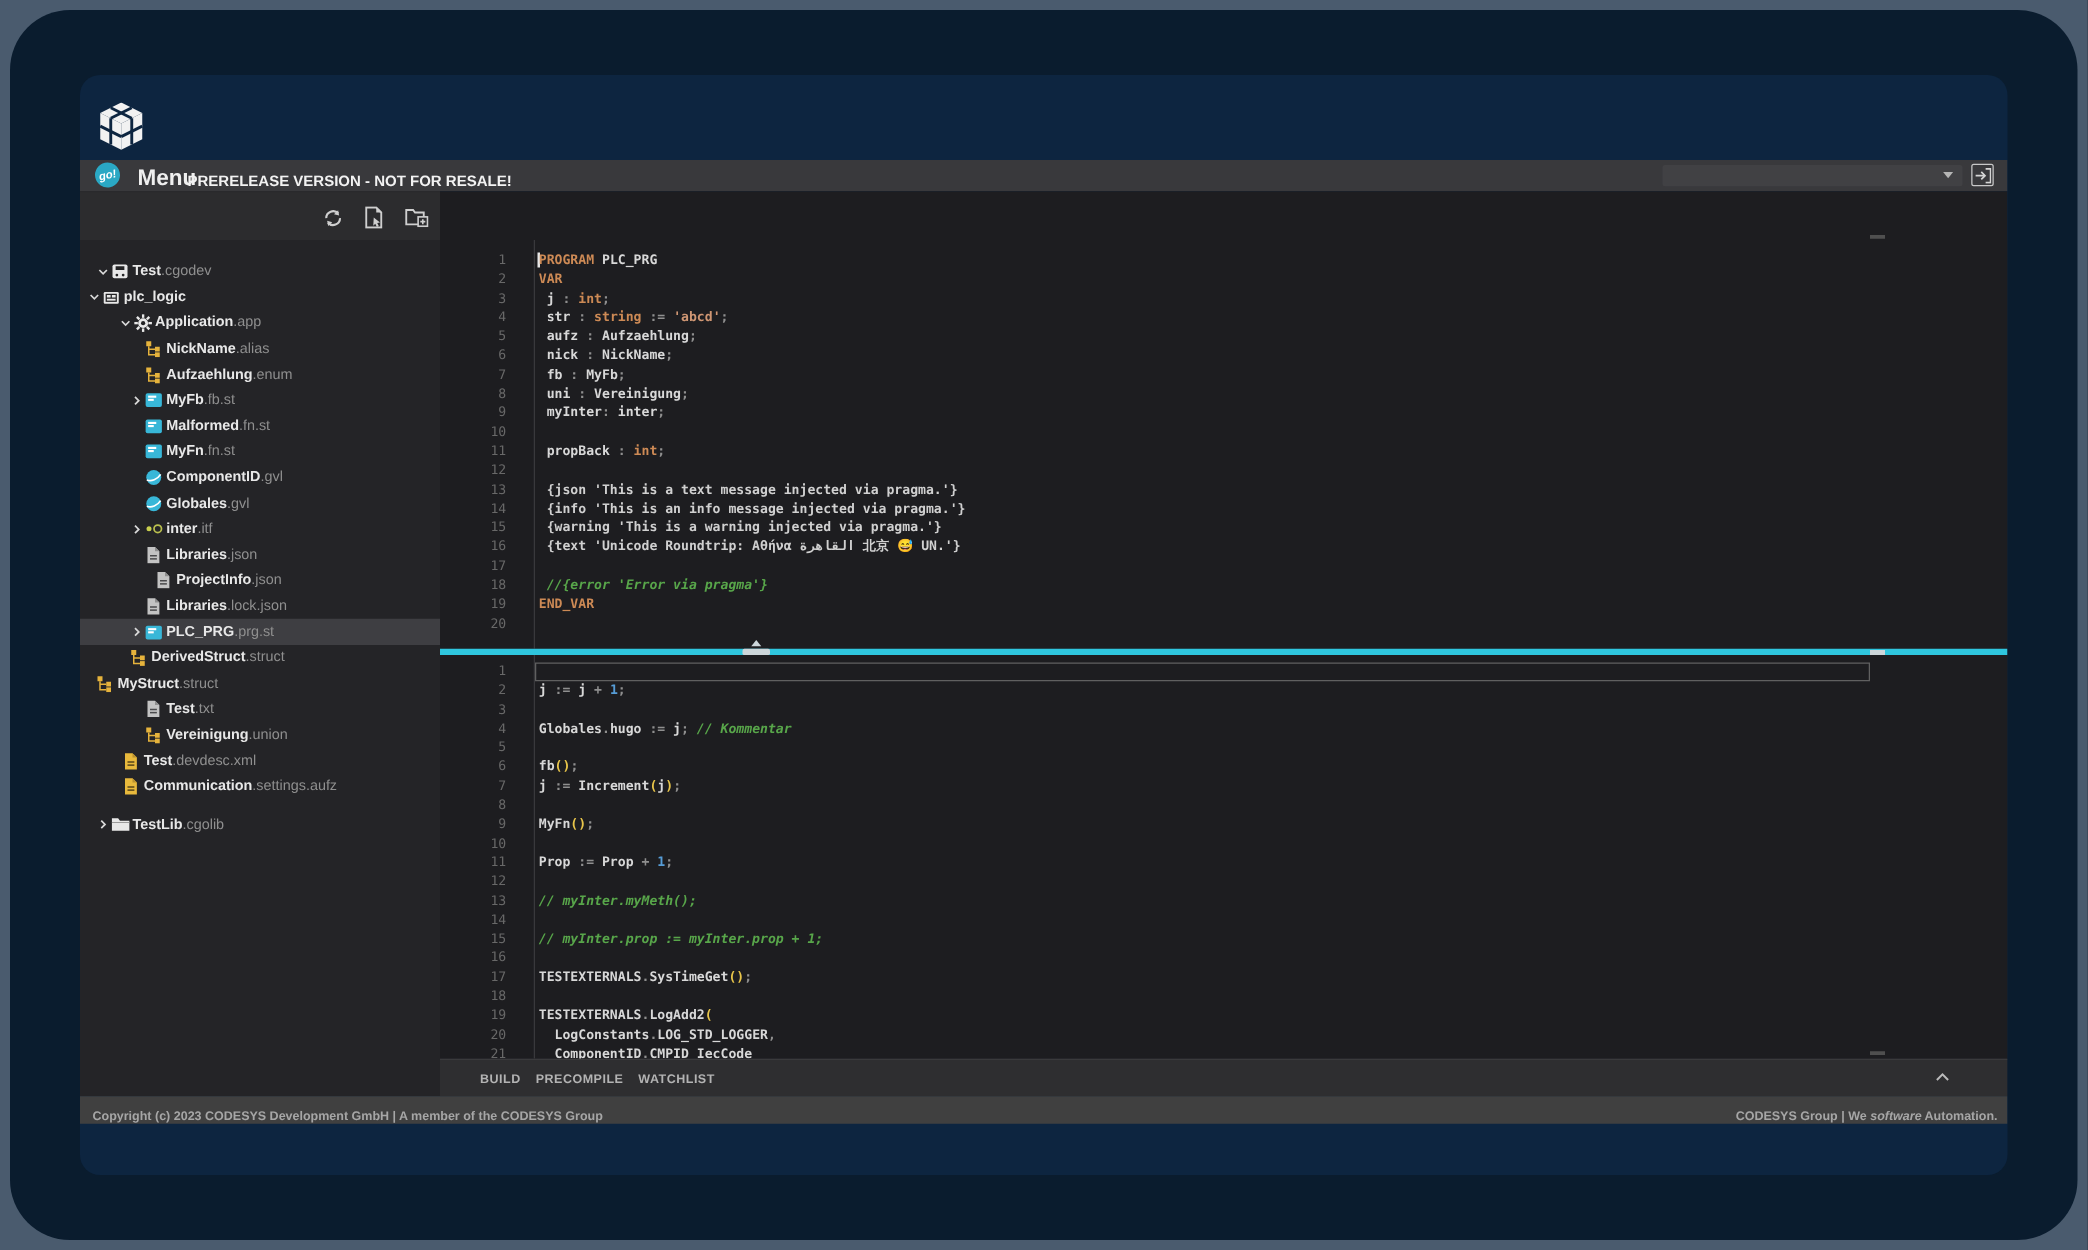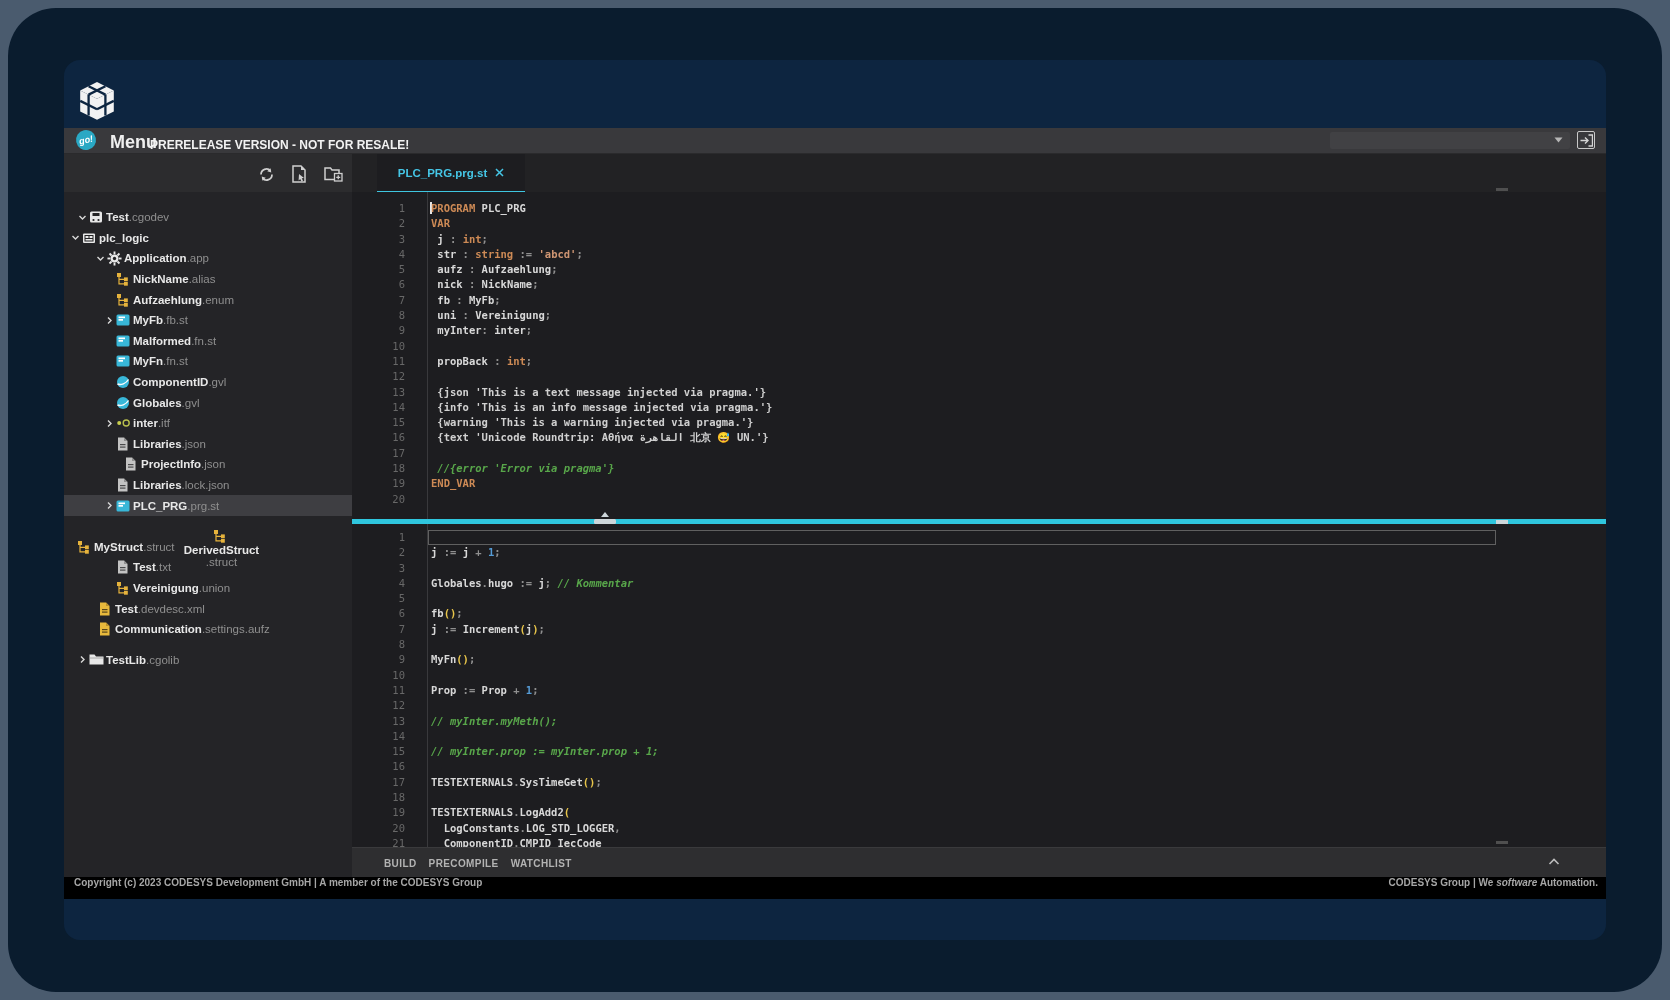--- a/index.html
+++ b/index.html
@@ -72,22 +72,22 @@
   .bottombar{position:absolute;left:0;top:694px;width:1254px;height:30px;background:#2e2e30;
     border-top:1px solid #3a3a3c;box-sizing:border-box;}
   .btabs{position:absolute;left:32px;top:0;height:30px;display:flex;align-items:center;gap:12px;}
   .btab{color:#b3b3b3;font-size:10px;font-weight:bold;letter-spacing:0.4px;}
   .collapse{position:absolute;right:46px;top:10px;line-height:0;}
 
   .dash{position:absolute;width:12px;height:3px;background:#4f4f4f;left:1144px;}
   .dash1{top:35px;} .dash2{top:367px;height:4px;background:#cdd6da;} .dash3{top:688px;}
 
   
-  .footer{position:absolute;left:0;top:817px;width:1542px;height:22px;background:#000000;
-    display:flex;align-items:flex-start;}
+  .footer{position:absolute;left:0;top:817px;width:1542px;height:22px;background:#404040;
+    display:flex;align-items:flex-end;}
   .fleft{margin-left:10px;color:#a6a6a6;font-size:10px;font-weight:bold;}
   .fright{position:absolute;right:8px;color:#a6a6a6;font-size:10px;font-weight:bold;}
   .fit{font-style:italic;}
 </style>
 </head>
 <body>
 
 <div class="frame">
   <div class="window">
 
@@ -368,21 +368,21 @@
             <span class="ticon">
               <svg width="14" height="14" viewBox="0 0 14 14">
                 <rect x="0.5" y="1.5" width="13" height="11" rx="1.5" fill="#38b7d8"></rect>
                 <rect x="2.5" y="3.5" width="6.5" height="1.7" fill="#ffffff"></rect>
                 <rect x="2.5" y="6" width="4.5" height="1.7" fill="#ffffff"></rect>
               </svg>
             </span>
             <span class="tlabel">PLC_PRG</span>
             <span class="text">.prg.st</span>
           </div>
-          <div class="trow" style="padding-left: 27px; flex-direction: column;">
+          <div class="trow" style="padding-left: 27px;">
             <span class="arr"></span>
             <span class="ticon">
               <svg width="14" height="14" viewBox="0 0 14 14">
                 <rect x="1" y="1" width="4" height="4" fill="#e6b33c"></rect>
                 <path d="M3,5 V11.8 H8 M3,7.4 H8" stroke="#e6b33c" stroke-width="1.2" fill="none"></path>
                 <rect x="8" y="5.4" width="3.8" height="3.8" fill="#e6b33c"></rect>
                 <rect x="8" y="9.9" width="3.8" height="3.8" fill="#e6b33c"></rect>
               </svg>
             </span>
             <span class="tlabel">DerivedStruct</span>
@@ -465,30 +465,20 @@
                 <path d="M0.5,5 h14" stroke="#9a9a9a" stroke-width="0.8"></path>
               </svg>
             </span>
             <span class="tlabel">TestLib</span>
             <span class="text">.cgolib</span>
           </div>
         </div>
     </div>
 
     <div class="editor">
-      <div class="tabbar">
-        <div class="tab">
-          <span>PLC_PRG.prg.st</span>
-          <span class="closex">
-            <svg width="9" height="9" viewBox="0 0 9 9">
-                <path d="M1,1 L8,8 M8,1 L1,8" stroke="#45c6e6" stroke-width="1.5"></path>
-              </svg>
-          </span>
-        </div>
-      </div>
 
       <div class="pane pane1">
         <div class="gline"></div>
         <div class="caret1"></div>
         <div class="codewrap p1pad" id="code1">
             <div class="cl"><span class="ln">1</span><span class="lc"><span class="kw">PROGRAM</span><span class="id"> PLC_PRG</span></span></div>
             <div class="cl"><span class="ln">2</span><span class="lc"><span class="kw">VAR</span></span></div>
             <div class="cl"><span class="ln">3</span><span class="lc"><span class="id"> j </span><span class="pun">: </span><span class="kw">int</span><span class="pun">;</span></span></div>
             <div class="cl"><span class="ln">4</span><span class="lc"><span class="id"> str </span><span class="pun">: </span><span class="kw">string</span><span class="pun"> := </span><span class="str">'abcd'</span><span class="pun">;</span></span></div>
             <div class="cl"><span class="ln">5</span><span class="lc"><span class="id"> aufz </span><span class="pun">: </span><span class="id">Aufzaehlung</span><span class="pun">;</span></span></div>

